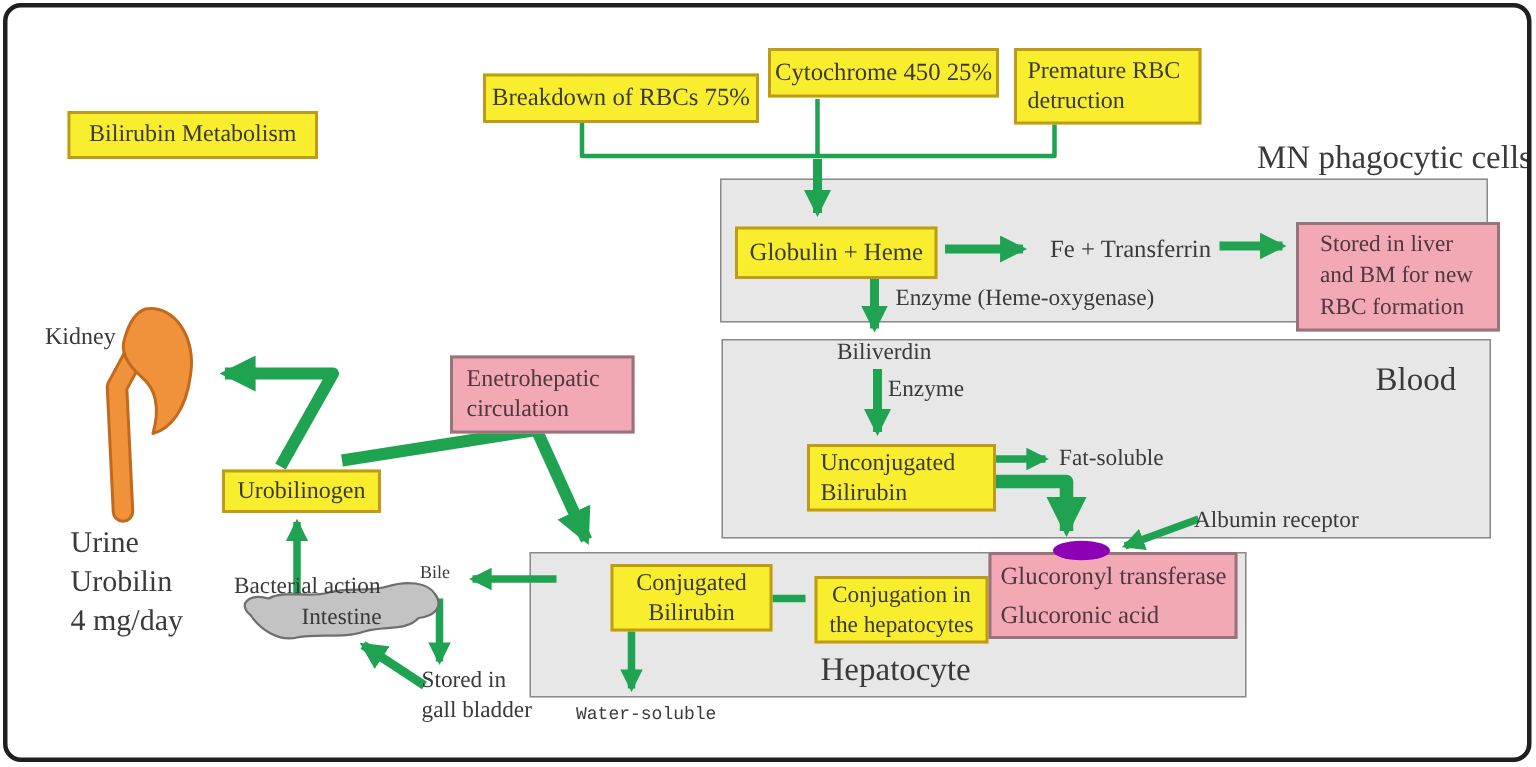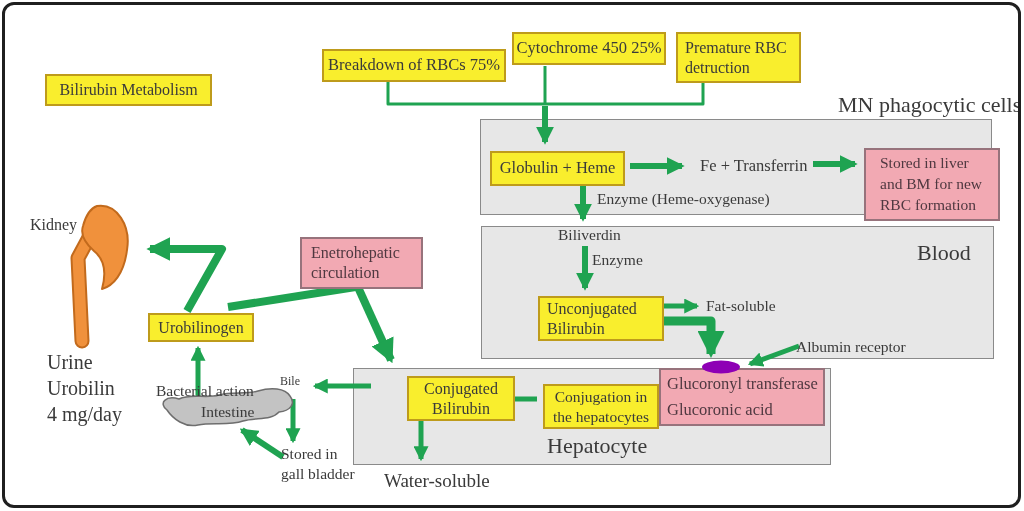--- a/index.html
+++ b/index.html
@@ -101,21 +101,21 @@
   <div class="lbl" style="left:838px;top:91px;font-size:22px;">MN phagocytic cells</div>
   <div class="lbl big" style="left:917px;top:239px;">Blood</div>
   <div class="lbl big" style="left:547px;top:432px;">Hepatocyte</div>
 
   <div class="lbl" style="left:700px;top:155px;font-size:16.5px;">Fe + Transferrin</div>
   <div class="lbl" style="left:597px;top:189px;font-size:15.5px;">Enzyme (Heme-oxygenase)</div>
   <div class="lbl" style="left:558px;top:225px;font-size:15.5px;">Biliverdin</div>
   <div class="lbl" style="left:592px;top:250px;font-size:15.5px;">Enzyme</div>
   <div class="lbl" style="left:706px;top:296px;font-size:15.5px;">Fat-soluble</div>
   <div class="lbl" style="left:796px;top:337px;font-size:15.5px;">Albumin receptor</div>
-  <div class="lbl" style="left:384px;top:469px;font-size:19px;">Water-soluble</div>
+  <div class="lbl" style="left:384px;top:469px;font-size:12px;font-family:Liberation Mono, monospace;">Water-soluble</div>
   <div class="lbl" style="left:280px;top:374px;font-size:12px;">Bile</div>
   <div class="lbl" style="left:156px;top:381px;font-size:15.5px;">Bacterial action</div>
   <div class="lbl" style="left:201px;top:402px;font-size:15.5px;">Intestine</div>
   <div class="lbl" style="left:281px;top:444px;font-size:15.5px;">Stored in
 gall bladder</div>
   <div class="lbl" style="left:30px;top:215px;font-size:16px;">Kidney</div>
   <div class="lbl" style="left:47px;top:349px;font-size:20px;">Urine
 Urobilin
 4 mg/day</div>
 

